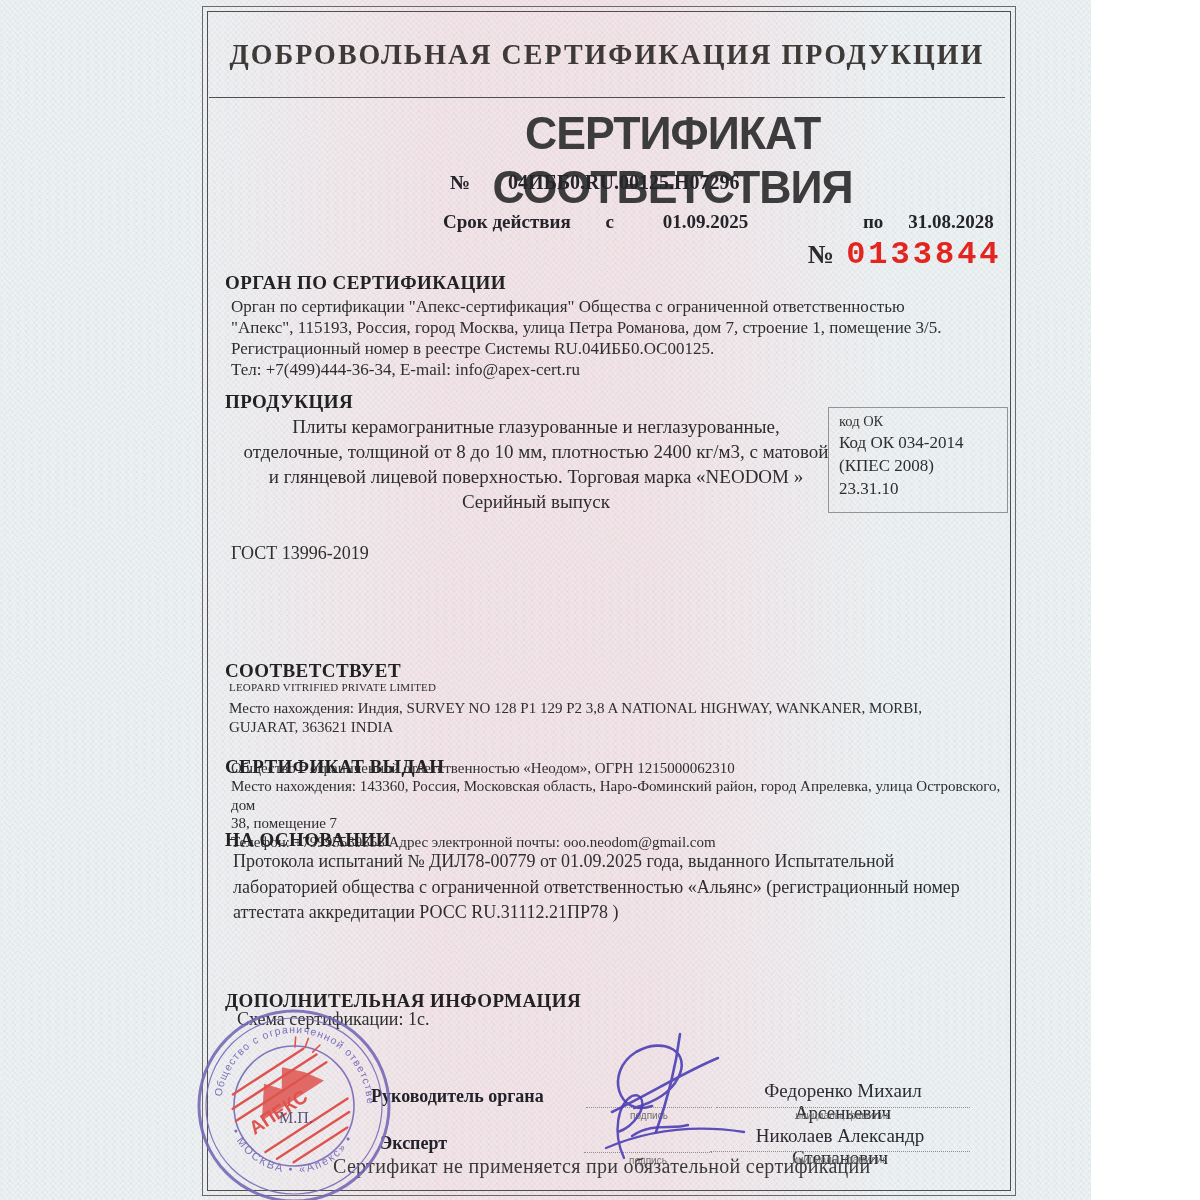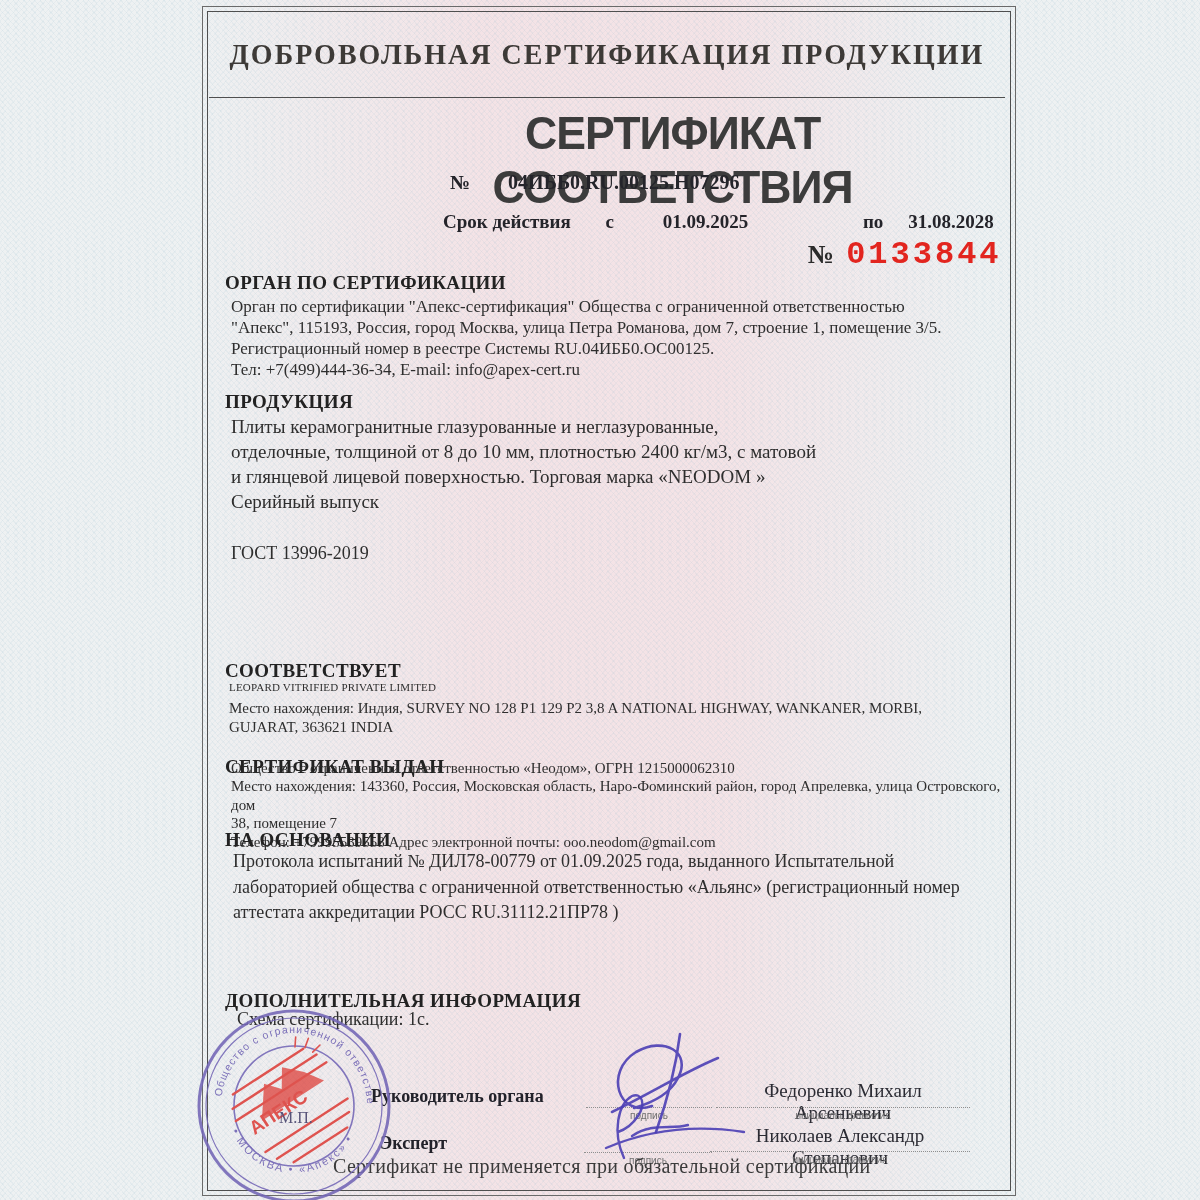--- a/index.html
+++ b/index.html
@@ -1,17 +1,17 @@
 <!DOCTYPE html>
 <html><head>
 <meta charset="utf-8">
 <style>
   html,body{margin:0;padding:0;}
   .page{
-    position:relative;width:1200px;height:1200px;overflow:hidden;
+    position:relative;width:1091px;height:1200px;overflow:hidden;
     font-family:"Liberation Serif",serif;color:#2e2e2e;
     background:
       repeating-linear-gradient(48deg, rgba(135,180,200,.10) 0 1px, transparent 1px 4px),
       repeating-linear-gradient(-48deg, rgba(135,180,200,.09) 0 1px, transparent 1px 4px),
       linear-gradient(90deg, #eef1f2 16%, #f4e3e6 40%, #f4e3e6 60%, #eef1f2 82%);
   }
   .abs{position:absolute;}
   .cert-outer{left:202px;top:6px;width:804px;height:1180px;border:1.5px solid #6a6a6a;padding:4px;}
   .cert-inner{width:100%;height:100%;border:1.8px solid #4f4f4f;box-sizing:border-box;}
   .header-strip{left:209px;top:13px;width:796px;height:84px;border-bottom:1.8px solid #4f4f4f;
@@ -23,21 +23,21 @@
   .num-row{left:450px;top:171px;font-size:20px;font-weight:bold;display:flex;gap:38px;color:#24242a;}
   .validity-row{left:443px;top:211px;font-size:19px;font-weight:bold;color:#24242a;}
   .validity-row span{display:inline-block;}
   .blank-num{left:808px;top:236px;display:flex;align-items:center;}
   .blank-num .nsign{font-size:26px;font-weight:bold;color:#2b2b2b;}
   .blank-num .digits{margin-left:12px;font-family:"Liberation Mono",monospace;font-size:32px;
     color:#e2251f;letter-spacing:3px;font-weight:bold;}
   .sec-head{font-weight:bold;font-size:19px;color:#222;letter-spacing:.4px;}
   .body-txt{white-space:pre-line;}
   .org-body{left:231px;top:296px;width:750px;font-size:17px;line-height:21px;}
-  .prod-body{left:231px;top:414px;width:610px;font-size:19px;line-height:25px;}
+  .prod-body{left:231px;top:414px;width:610px;font-size:19px;line-height:25px;text-align:center;}
   .code-box{border:1px solid #949494;box-sizing:border-box;padding:5px 10px;}
   .code-box .lbl{font-size:14.5px;color:#333;}
   .code-box .val{font-size:17px;line-height:23px;white-space:pre-line;margin-top:1px;}
   .gost{left:231px;top:543px;font-size:18px;}
   .man-name{left:229px;top:681px;font-size:11px;letter-spacing:.2px;}
   .man-loc{left:229px;top:699px;width:770px;font-size:15px;line-height:18.5px;}
   .issued-body{left:231px;top:759px;width:770px;font-size:15px;line-height:18.4px;}
   .basis-body{left:233px;top:849px;width:750px;font-size:18px;line-height:25.5px;}
   .add-body{left:237px;top:1009px;font-size:18px;}
   .sig-label{font-size:18px;font-weight:bold;color:#22222a;}
@@ -84,20 +84,26 @@
 "Апекс", 115193, Россия, город Москва, улица Петра Романова, дом 7, строение 1, помещение 3/5.
 Регистрационный номер в реестре Системы RU.04ИББ0.ОС00125.
 Тел: +7(499)444-36-34, E-mail: info@apex-cert.ru</div>
 
   <div class="abs sec-head" style="left:225px;top:391px;">ПРОДУКЦИЯ</div>
   <div class="abs body-txt prod-body">Плиты керамогранитные глазурованные и неглазурованные,
 отделочные, толщиной от 8 до 10 мм, плотностью 2400 кг/м3, с матовой
 и глянцевой лицевой поверхностью. Торговая марка «NEODOM »
 Серийный выпуск</div>
 
+  <div class="abs code-box" style="left:828px;top:407px;width:180px;height:106px;">
+    <div class="lbl">код ОК</div>
+    <div class="val">Код ОК 034-2014
+(КПЕС 2008)
+23.31.10</div>
+  </div>
 
   <div class="abs body-txt gost">ГОСТ 13996-2019</div>
 
 
   <div class="abs sec-head" style="left:225px;top:660px;">СООТВЕТСТВУЕТ</div>
   <div class="abs man-name">LEOPARD VITRIFIED PRIVATE LIMITED</div>
   <div class="abs body-txt man-loc">Место нахождения: Индия, SURVEY NO 128 P1 129 P2 3,8 A NATIONAL HIGHWAY, WANKANER, MORBI,
 GUJARAT, 363621 INDIA</div>
 
   <div class="abs sec-head" style="left:225px;top:740px;margin-top:16px;">СЕРТИФИКАТ ВЫДАН</div>

